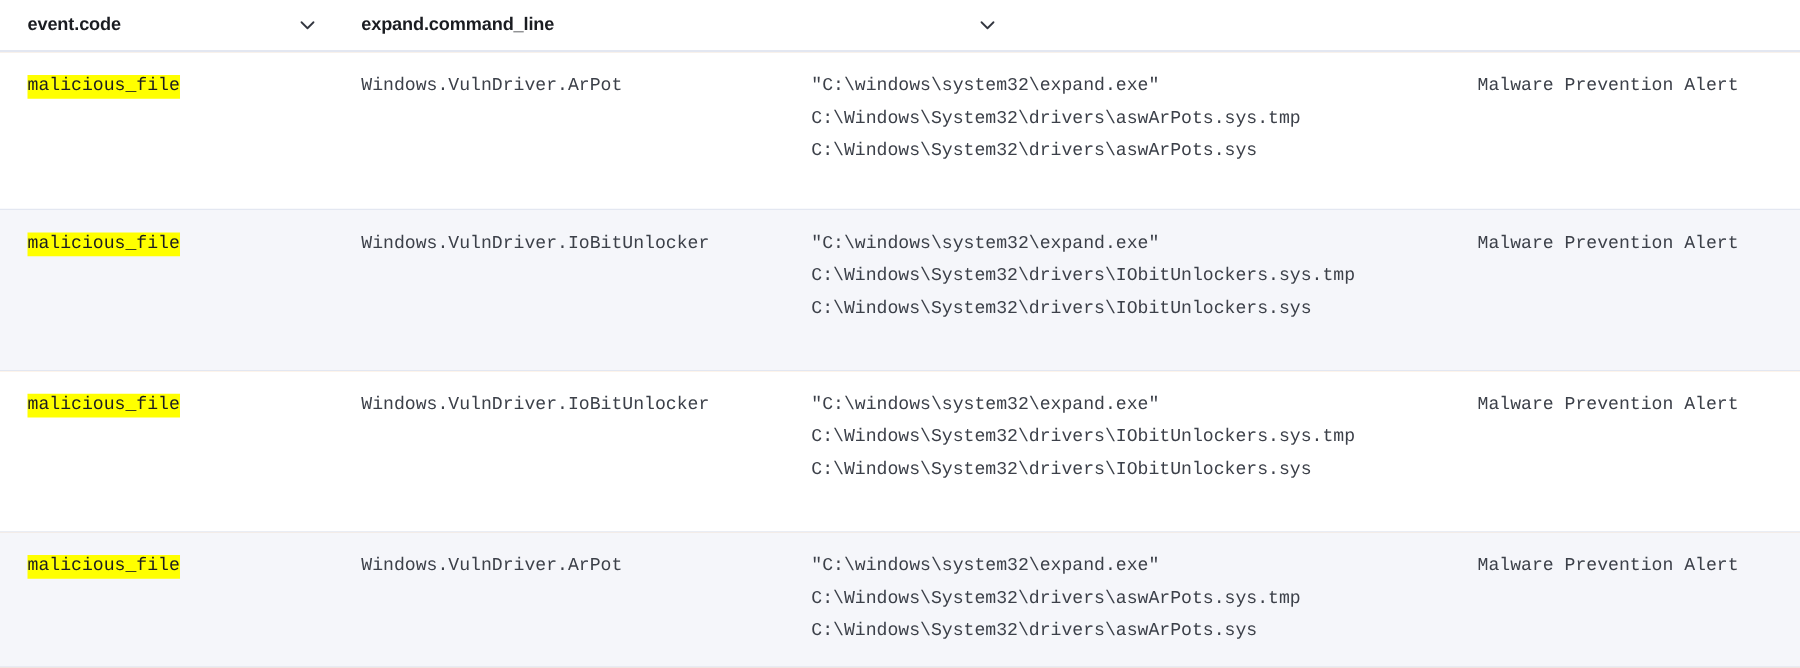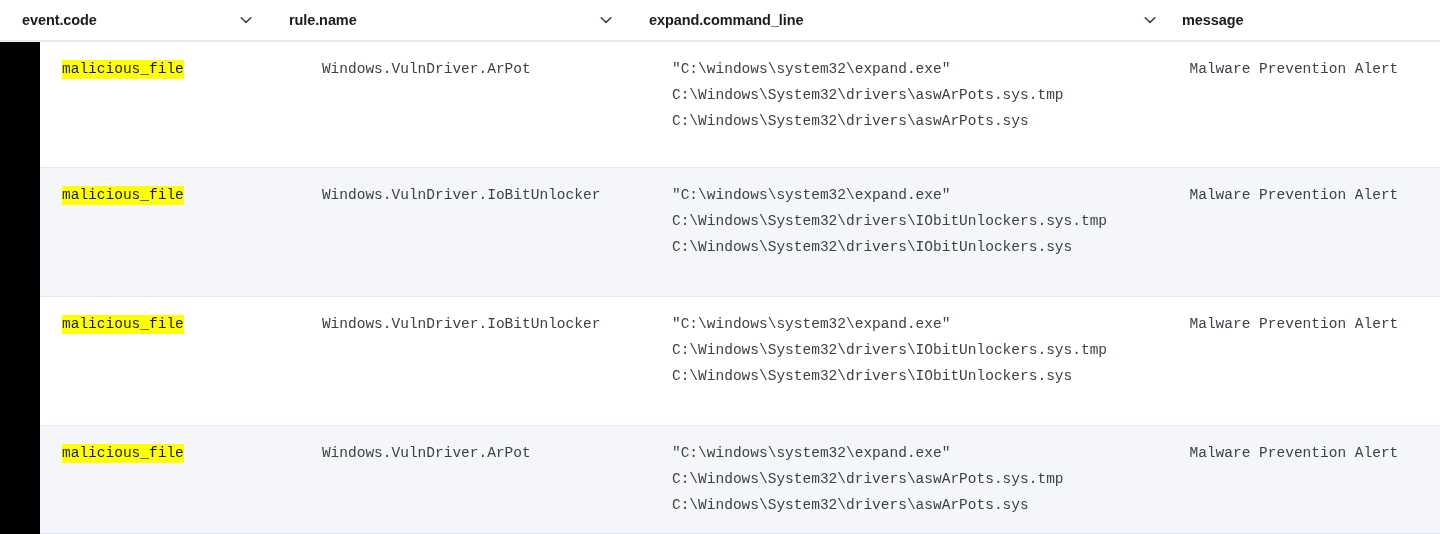--- a/index.html
+++ b/index.html
@@ -13,21 +13,21 @@
     overflow: hidden;
     font-family: "Liberation Sans", sans-serif;
     color: #343741;
     -webkit-font-smoothing: antialiased;
   }
 
   .data-grid {
     width: 1440px;
     height: 534px;
     box-sizing: border-box;
-    background: #000000;
+    background: #fdba74;
     position: relative;
   }
 
   
   .grid-header {
     height: 42px;
     box-sizing: border-box;
     display: flex;
     align-items: center;
     background: #ffffff;
@@ -62,21 +62,20 @@
 
   
   .col-0 { width: 267px; }
   .col-1 { width: 360px; }
   .col-2 { width: 544px; }
   .col-3 { width: 269px; padding-left: 11px; }
 
   
   .grid-body {
     position: relative;
-    padding-left: 40px;
   }
   .grid-row {
     display: flex;
     align-items: flex-start;
     box-sizing: border-box;
     border-bottom: 1px solid #e3e7f1;
     background: #ffffff;
   }
   .grid-row.striped {
     background: #f5f6fa;
@@ -114,41 +113,30 @@
 
     <div class="hcell col-0">
       <span class="hcell-title">event.code</span>
       <span class="chev">
         <svg width="16" height="16" viewBox="0 0 16 16" aria-hidden="true">
           <path d="M3.2 5.8 L8 10.6 L12.8 5.8" fill="none" stroke="#343741" stroke-width="1.45" stroke-linecap="round" stroke-linejoin="round"></path>
         </svg>
       </span>
     </div>
 
-    <div class="hcell col-1">
-      <span class="hcell-title">rule.name</span>
-      <span class="chev">
-        <svg width="16" height="16" viewBox="0 0 16 16" aria-hidden="true">
-          <path d="M3.2 5.8 L8 10.6 L12.8 5.8" fill="none" stroke="#343741" stroke-width="1.45" stroke-linecap="round" stroke-linejoin="round"></path>
-        </svg>
-      </span>
-    </div>
 
     <div class="hcell col-2">
       <span class="hcell-title">expand.command_line</span>
       <span class="chev">
         <svg width="16" height="16" viewBox="0 0 16 16" aria-hidden="true">
           <path d="M3.2 5.8 L8 10.6 L12.8 5.8" fill="none" stroke="#343741" stroke-width="1.45" stroke-linecap="round" stroke-linejoin="round"></path>
         </svg>
       </span>
     </div>
 
-    <div class="hcell col-3">
-      <span class="hcell-title">message</span>
-    </div>
 
   </div>
 
   <div class="grid-body">
 
     <div class="grid-row" style="height:126px">
       <div class="cell col-0">
         <span class="highlight">malicious_file</span>
       </div>
       <div class="cell col-1">Windows.VulnDriver.ArPot</div>

